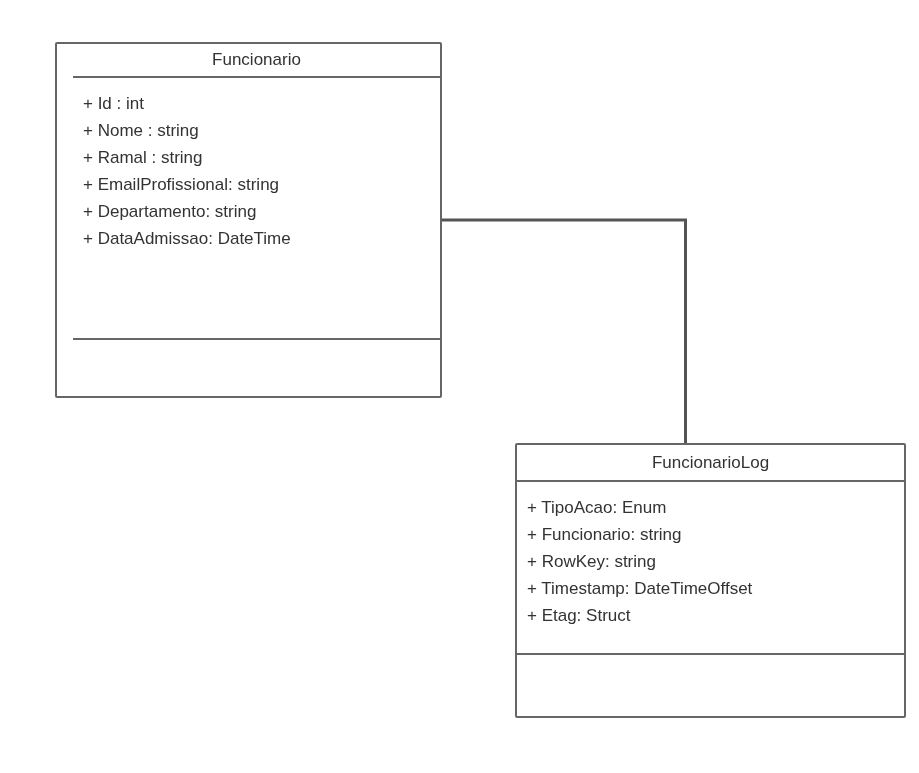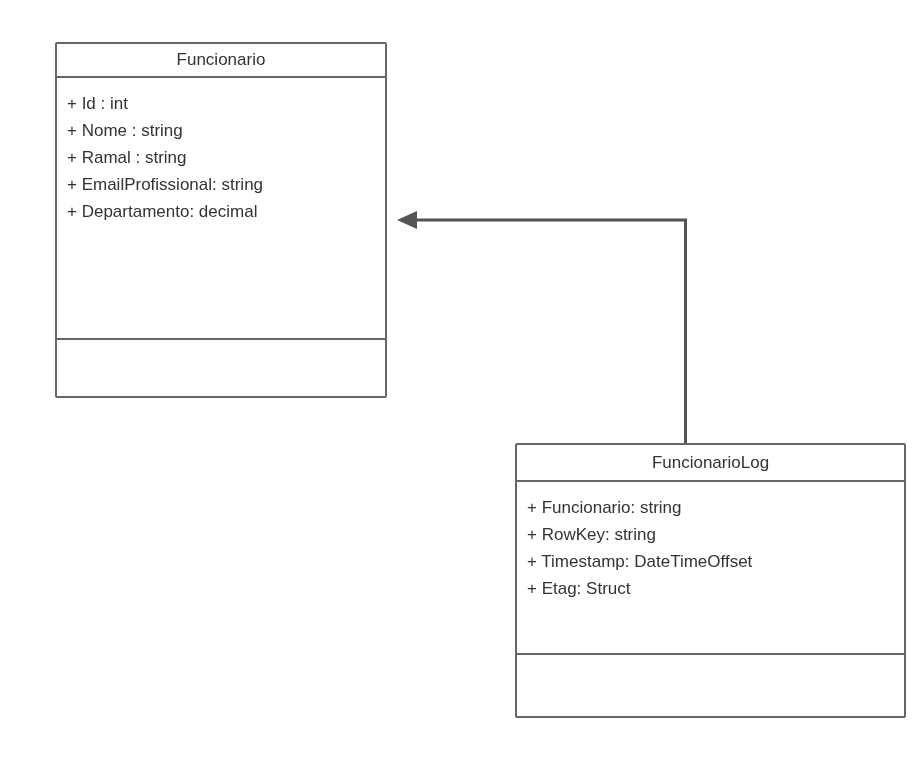--- a/index.html
+++ b/index.html
@@ -62,21 +62,21 @@
     overflow: hidden;
   }
   .uml-line {
     line-height: 27px;
     white-space: nowrap;
   }
   .uml-methods {
     border-top: 2px solid var(--box-border);
     flex: none;
   }
-  #class-funcionario { left: 55px; top: 42px; width: 332px; height: 356px; }
+  #class-funcionario { left: 55px; top: 42px; width: 387px; height: 356px; padding-left: 16px; }
   #class-funcionario .uml-title { height: 34px; }
   #class-funcionario .uml-methods { height: 58px; }
   #class-funcionariolog { left: 515px; top: 443px; width: 391px; height: 275px; }
   #class-funcionariolog .uml-title { height: 37px; }
   #class-funcionariolog .uml-methods { height: 63px; }
 </style>
 </head>
 <body>
 
 <div class="canvas">
@@ -88,28 +88,30 @@
     </g>
   </svg>
 
   <div class="uml-class" id="class-funcionario">
     <div class="uml-title">Funcionario</div>
     <div class="uml-attrs">
       <div class="uml-line">+ Id : int</div>
       <div class="uml-line">+ Nome : string</div>
       <div class="uml-line">+ Ramal : string</div>
       <div class="uml-line">+ EmailProfissional: string</div>
-      <div class="uml-line">+ Departamento: decimal</div>
+      <div class="uml-line">+ Departamento: string</div>
+      <div class="uml-line">+ DataAdmissao: DateTime</div>
     </div>
     <div class="uml-methods"></div>
   </div>
 
   <div class="uml-class" id="class-funcionariolog">
     <div class="uml-title">FuncionarioLog</div>
     <div class="uml-attrs">
+      <div class="uml-line">+ TipoAcao: Enum</div>
       <div class="uml-line">+ Funcionario: string</div>
       <div class="uml-line">+ RowKey: string</div>
       <div class="uml-line">+ Timestamp: DateTimeOffset</div>
       <div class="uml-line">+ Etag: Struct</div>
     </div>
     <div class="uml-methods"></div>
   </div>
 
 </div>
 

